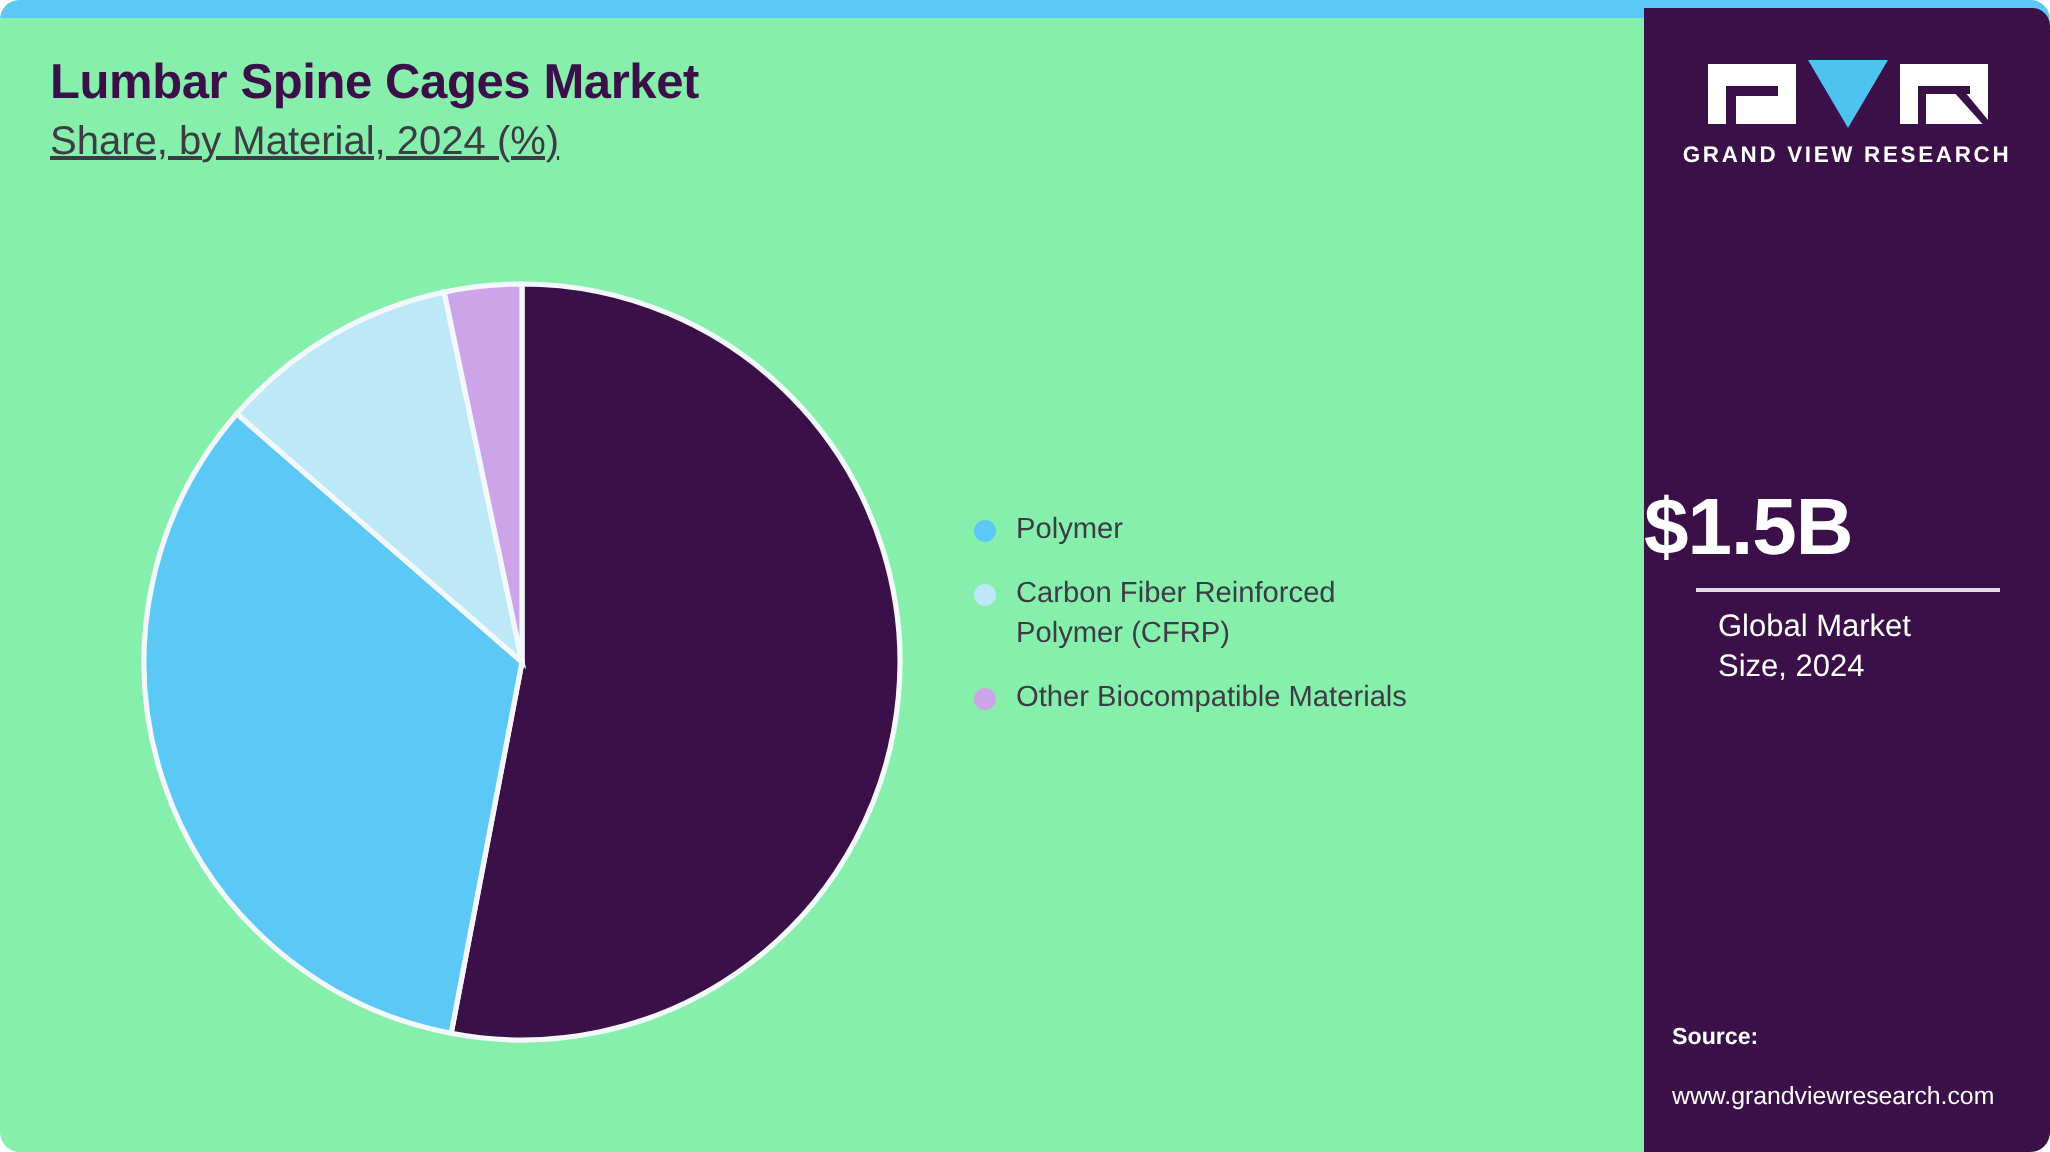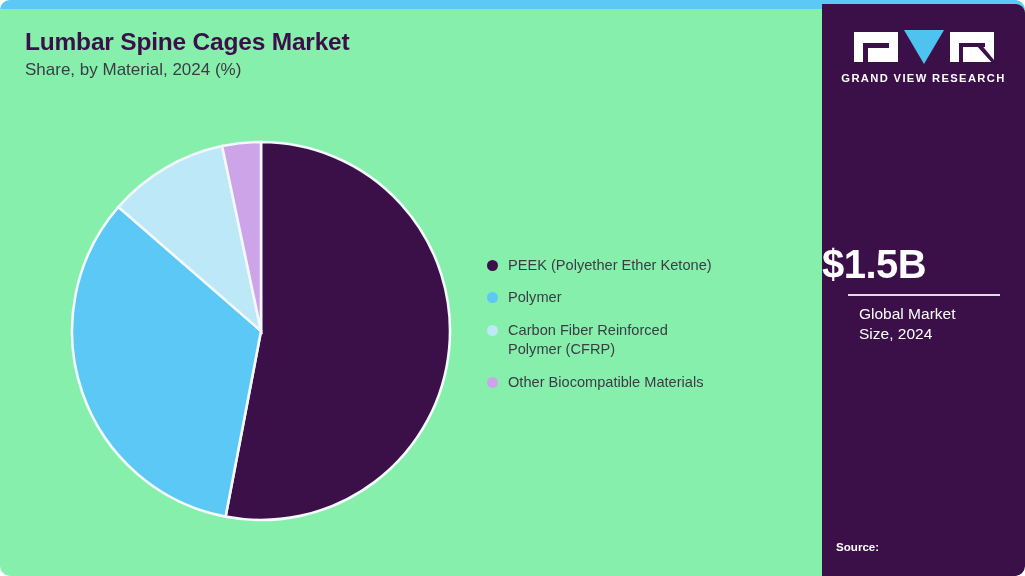--- a/index.html
+++ b/index.html
@@ -21,22 +21,23 @@
     border-top-left-radius:9px; border-top-right-radius:9px;
   }
   
   #title {
     position:absolute; left:25px; top:28px;
     font-size:24.5px; font-weight:bold; color:#3b1049;
     letter-spacing:-0.2px; white-space:nowrap;
   }
   #subtitle {
     position:absolute; left:25px; top:60px;
-    font-size:17px; font-weight:normal; color:#3c3c44;
+    font-size:20px; font-weight:normal; color:#3c3c44;
     white-space:nowrap;
+    text-decoration:underline;
   }
   
   #pie-wrap { position:absolute; left:60px; top:130px; width:410px; height:410px; }
   
   #legend {
     position:absolute; left:487px; top:256px; width:320px;
   }
   .legend-row {
     display:flex; align-items:flex-start;
     margin-bottom:13px;
@@ -75,21 +76,21 @@
     margin:7px auto 8px auto;
   }
   #stat-caption {
     color:#ffffff; font-size:15.5px; line-height:1.35;
     padding:0 37px;
   }
   #source {
     position:absolute; left:14px; right:8px; bottom:21px;
   }
   #source-label {
-    color:#ffffff; font-size:11.6px; font-weight:bold; margin-bottom:2px;
+    color:#ffffff; font-size:11.6px; font-weight:bold; margin-bottom:16px;
   }
   #source-url { color:#ffffff; font-size:12.4px; white-space:nowrap; }
 </style>
 </head>
 <body>
 
 <div id="card">
 
   <div id="top-accent"></div>
 
@@ -99,24 +100,20 @@
   <div id="pie-wrap">
     <svg id="pie-svg" viewBox="0 0 410 410" width="410" height="410">
         <path d="M 201 201 L 201.00 12.00 A 189 189 0 1 1 165.58 386.65 Z" fill="#3b1049" stroke="#f2f8fb" stroke-width="2.6"></path>
         <path d="M 201 201 L 165.58 386.65 A 189 189 0 0 1 58.45 76.91 Z" fill="#5bc8f5" stroke="#f2f8fb" stroke-width="2.6"></path>
         <path d="M 201 201 L 58.45 76.91 A 189 189 0 0 1 162.09 16.05 Z" fill="#bce8f8" stroke="#f2f8fb" stroke-width="2.6"></path>
         <path d="M 201 201 L 162.09 16.05 A 189 189 0 0 1 201.00 12.00 Z" fill="#cea4e8" stroke="#f2f8fb" stroke-width="2.6"></path>
       </svg>
   </div>
 
   <div id="legend">
-      <div class="legend-row">
-        <span class="legend-dot" style="background: rgb(59, 16, 73);"></span>
-        <span class="legend-label">PEEK (Polyether Ether Ketone)</span>
-      </div>
       <div class="legend-row">
         <span class="legend-dot" style="background: rgb(91, 200, 245);"></span>
         <span class="legend-label">Polymer</span>
       </div>
       <div class="legend-row">
         <span class="legend-dot" style="background: rgb(188, 232, 248);"></span>
         <span class="legend-label" style="width: 210px; display: inline-block;">Carbon Fiber Reinforced Polymer (CFRP)</span>
       </div>
       <div class="legend-row">
         <span class="legend-dot" style="background: rgb(206, 164, 232);"></span>
@@ -147,16 +144,17 @@
     </div>
 
     <div id="stat">
       <div id="stat-value">$1.5B</div>
       <div id="stat-rule"></div>
       <div id="stat-caption">Global Market Size, 2024</div>
     </div>
 
     <div id="source">
       <div id="source-label">Source:</div>
+      <div id="source-url">www.grandviewresearch.com</div>
     </div>
 
   </div>
 </div>
 
 </body></html>

